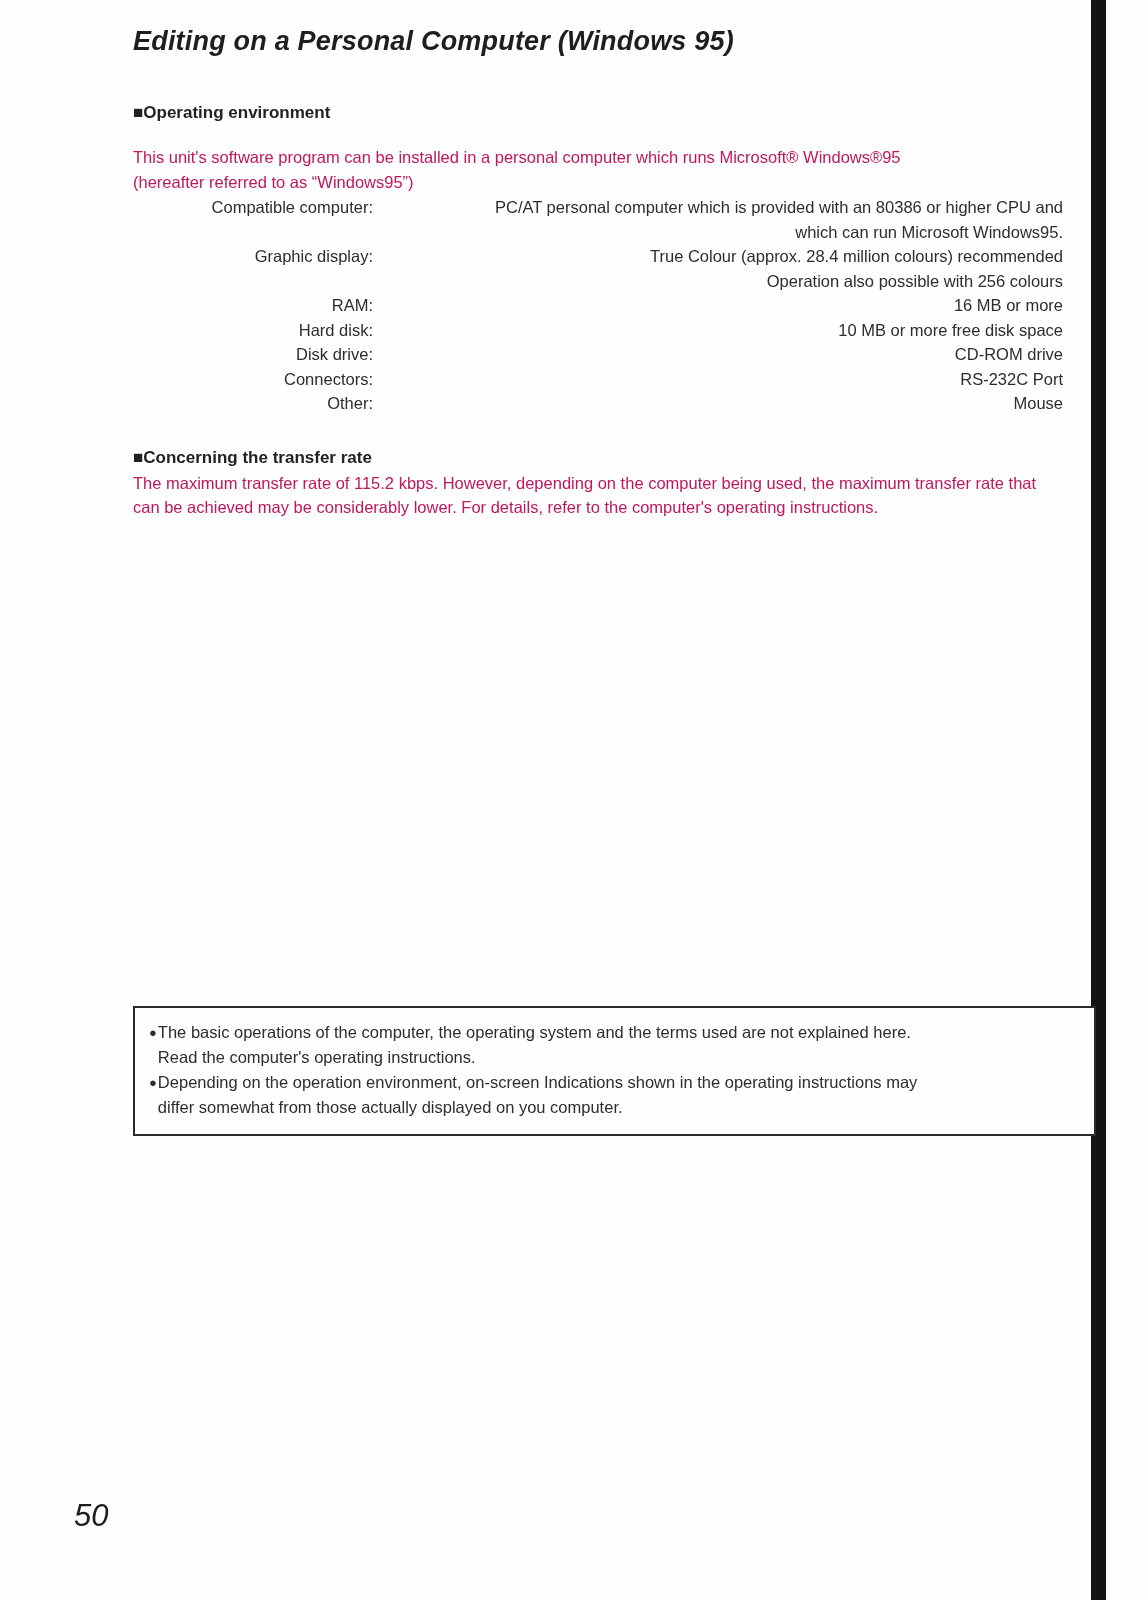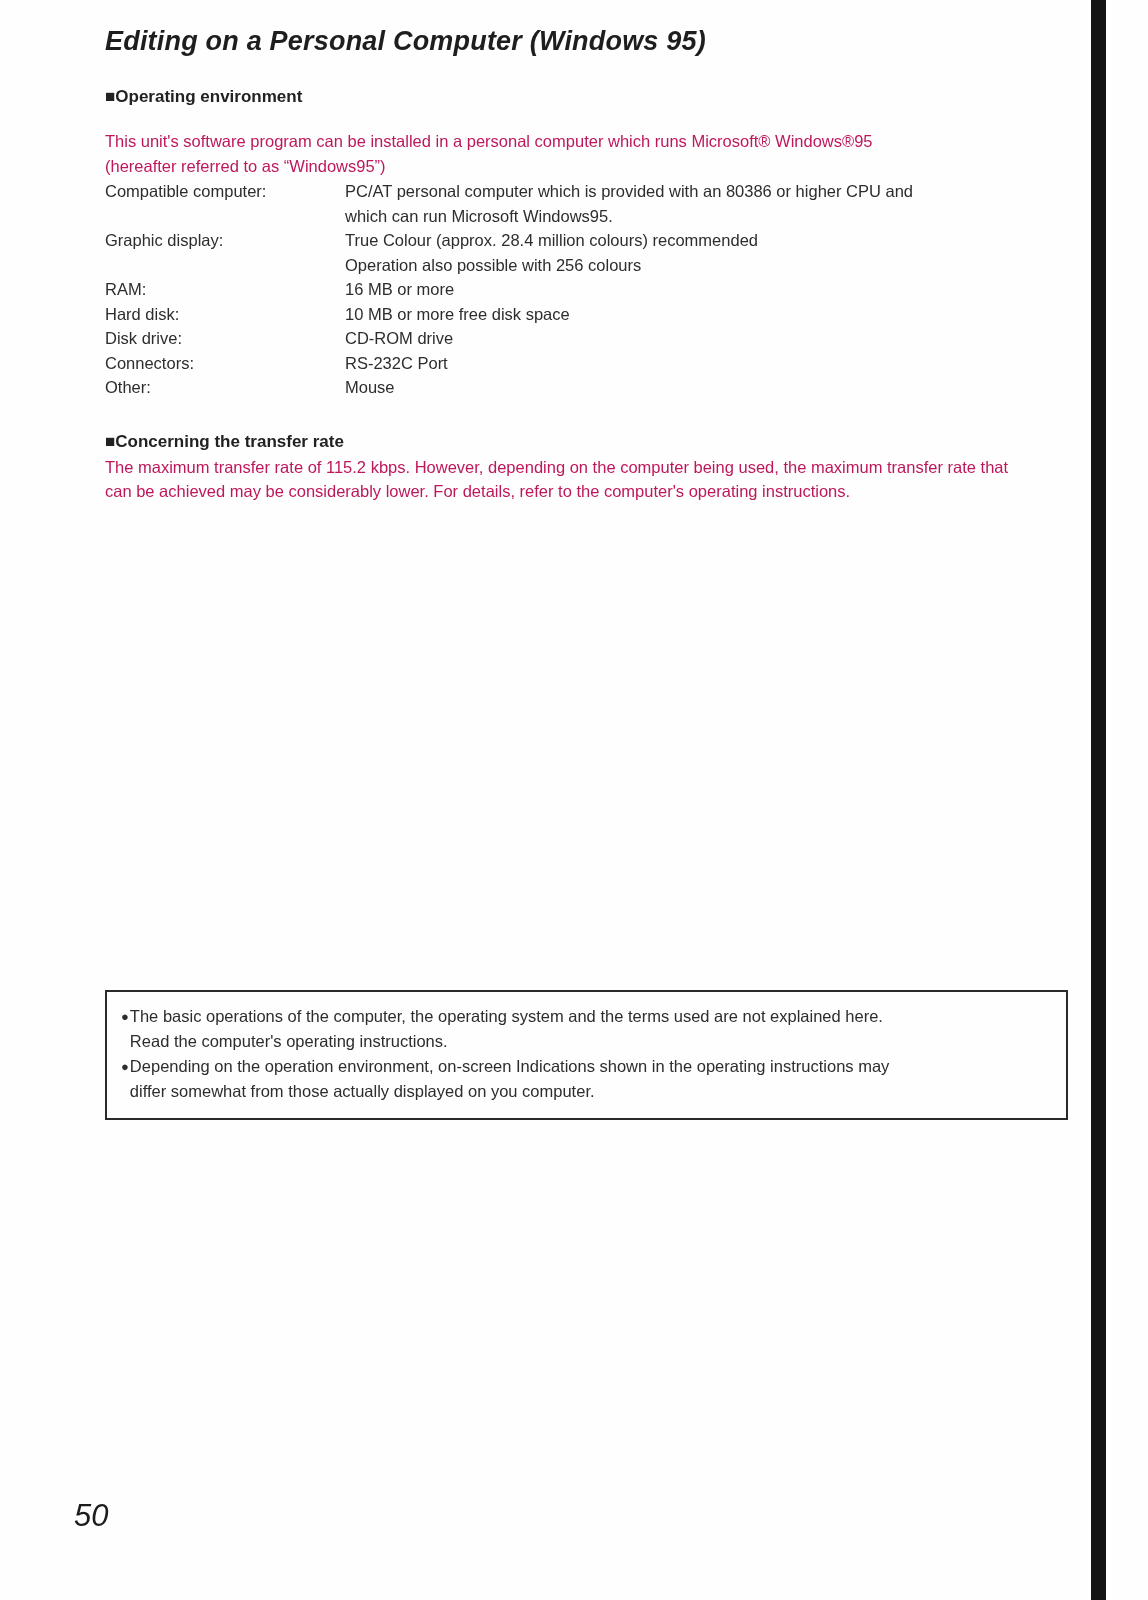--- a/index.html
+++ b/index.html
@@ -10,20 +10,21 @@
     position: relative;
     font-family: "Liberation Sans", sans-serif;
     color: #2d2d2d;
     overflow: hidden;
   }
   .page {
     position: relative;
     width: 1148px;
     height: 1600px;
     background: #fefefe;
+    padding-left: 28px;
   }
   .scan-bar {
     position: absolute;
     top: 0;
     bottom: 0;
     left: 1091px;
     width: 15px;
     background: #141414;
   }
   .content {
@@ -35,34 +36,35 @@
     font-weight: bold;
     font-style: italic;
     color: #1e1e1e;
     letter-spacing: 0.2px;
   }
   .section-heading {
     font-size: 17px;
     font-weight: bold;
     color: #222222;
   }
-  .heading-1 { margin-top: 30px; }
+  .heading-1 { margin-top: 46px; }
   .pre { white-space: pre-line; }
   .body-text {
     font-size: 16.5px;
     line-height: 24.5px;
     color: #be185d;
   }
   .intro { margin-top: 22px; }
   .spec-table {
     margin-top: 1px;
   }
   .spec-row {
     display: grid;
     grid-template-columns: 240px 1fr;
+    text-align: right;
   }
   .spec-label {
     font-size: 16.5px;
     line-height: 24.5px;
   }
   .spec-value {
     font-size: 16.5px;
     line-height: 24.5px;
   }
   .heading-2 { margin-top: 32px; }

